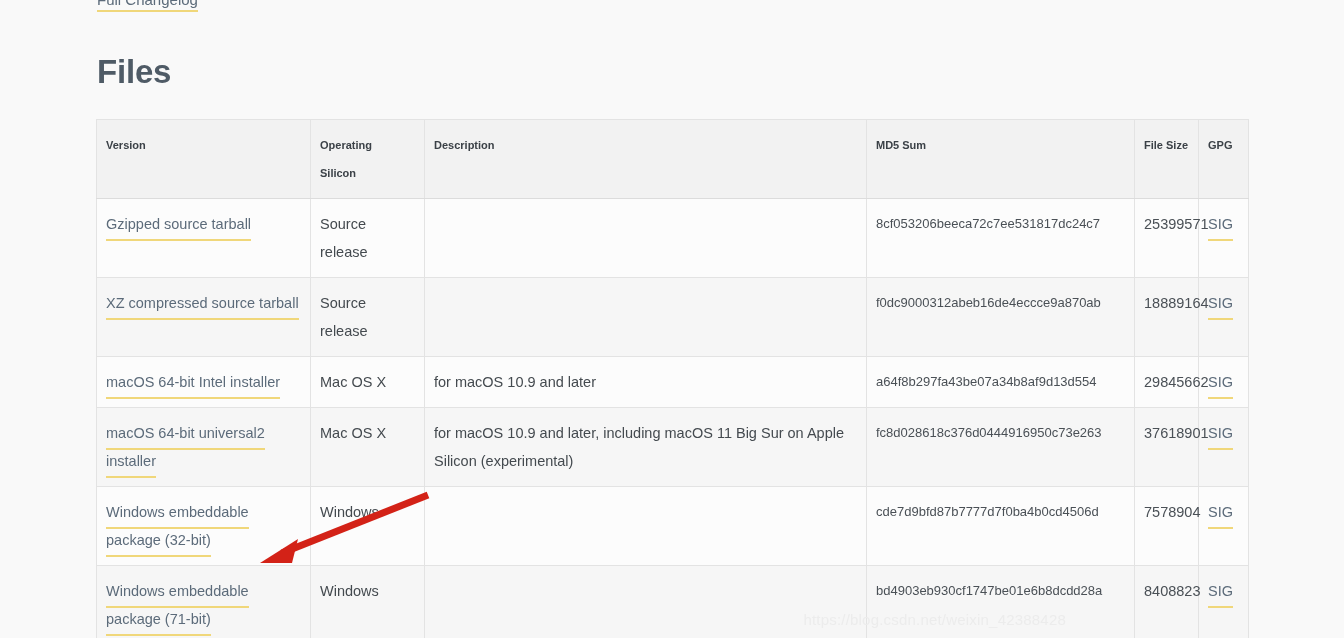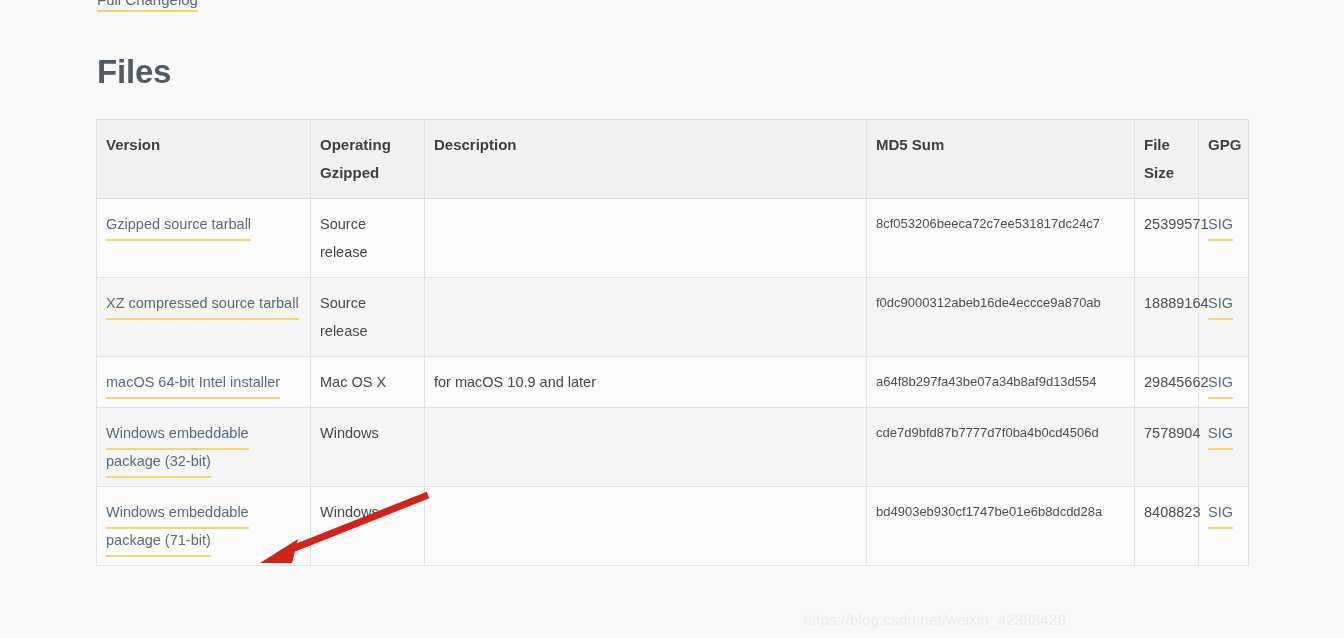--- a/index.html
+++ b/index.html
@@ -65,21 +65,21 @@
     padding: 11px 9px 11px 9px;
     text-align: left;
     vertical-align: top;
     line-height: 28px;
     font-weight: normal;
   }
   table.files thead th {
     background: #f2f2f2;
     font-weight: bold;
     color: #3b4147;
-    font-size: 15px;
+    font-size: 11px;
     height: 68px;
     vertical-align: top;
     border-bottom: 1px solid #dcdcdc;
   }
   table.files tbody tr:nth-child(even) td {
     background: #f6f6f6;
   }
   table.files tbody tr:nth-child(odd) td {
     background: #fcfcfc;
   }
@@ -138,21 +138,21 @@
         <col class="c-version">
           <col class="c-os">
           <col class="c-desc">
         <col class="c-md5">
           <col class="c-fs">
           <col class="c-gpg">
       </colgroup>
       <thead>
         <tr>
           <th>Version</th>
-          <th><span>Operating</span><br><span>Gzipped</span></th>
+          <th><span>Operating</span><br><span>Silicon</span></th>
           <th>Description</th>
           <th>MD5 Sum</th>
           <th>File Size</th>
           <th>GPG</th>
         </tr>
       </thead>
       <tbody id="files-tbody">
           <tr>
             <td><a class="dl-link" href="#" style="color: rgb(92, 107, 122); border-bottom-color: rgb(240, 215, 122);">Gzipped source tarball</a></td>
             <td>Source release</td>
@@ -171,20 +171,28 @@
           </tr>
           <tr>
             <td><a class="dl-link" href="#" style="color: rgb(92, 107, 122); border-bottom-color: rgb(240, 215, 122);">macOS 64-bit Intel installer</a></td>
             <td>Mac OS X</td>
             <td>for macOS 10.9 and later</td>
             <td class="md5">a64f8b297fa43be07a34b8af9d13d554</td>
             <td class="size">29845662</td>
             <td><a class="sig-link" href="#" style="color: rgb(92, 107, 122); border-bottom-color: rgb(240, 215, 122);">SIG</a></td>
           </tr>
           <tr>
+            <td><a class="dl-link" href="#" style="color: rgb(92, 107, 122); border-bottom-color: rgb(240, 215, 122);">macOS 64-bit universal2 installer</a></td>
+            <td>Mac OS X</td>
+            <td>for macOS 10.9 and later, including macOS 11 Big Sur on Apple Silicon (experimental)</td>
+            <td class="md5">fc8d028618c376d0444916950c73e263</td>
+            <td class="size">37618901</td>
+            <td><a class="sig-link" href="#" style="color: rgb(92, 107, 122); border-bottom-color: rgb(240, 215, 122);">SIG</a></td>
+          </tr>
+          <tr>
             <td><a class="dl-link" href="#" style="color: rgb(92, 107, 122); border-bottom-color: rgb(240, 215, 122); margin-top: 24px;">Windows embeddable package (32-bit)</a></td>
             <td>Windows</td>
             <td></td>
             <td class="md5">cde7d9bfd87b7777d7f0ba4b0cd4506d</td>
             <td class="size">7578904</td>
             <td><a class="sig-link" href="#" style="color: rgb(92, 107, 122); border-bottom-color: rgb(240, 215, 122);">SIG</a></td>
           </tr>
           <tr>
             <td><a class="dl-link" href="#" style="color: rgb(92, 107, 122); border-bottom-color: rgb(240, 215, 122);">Windows embeddable package (71-bit)</a></td>
             <td>Windows</td>

